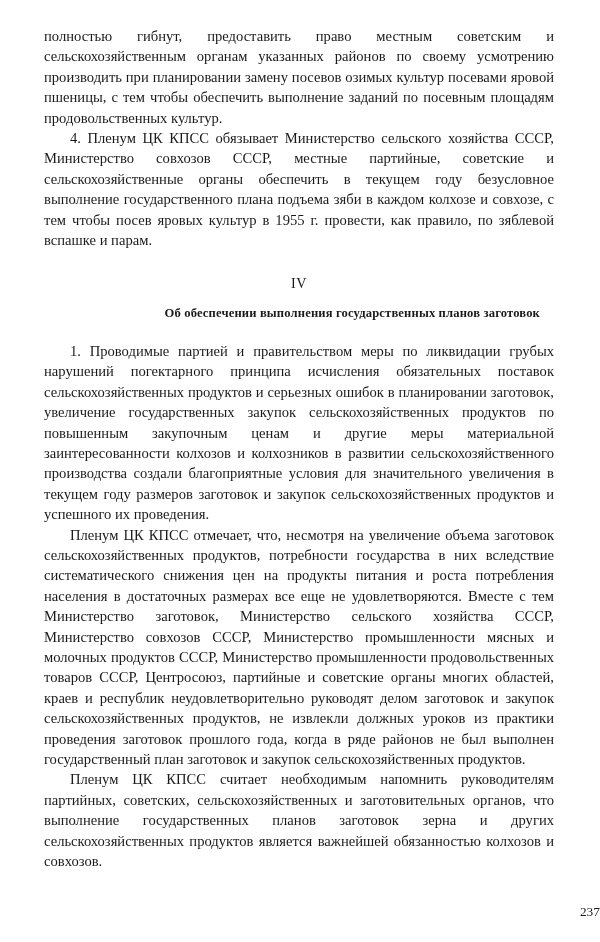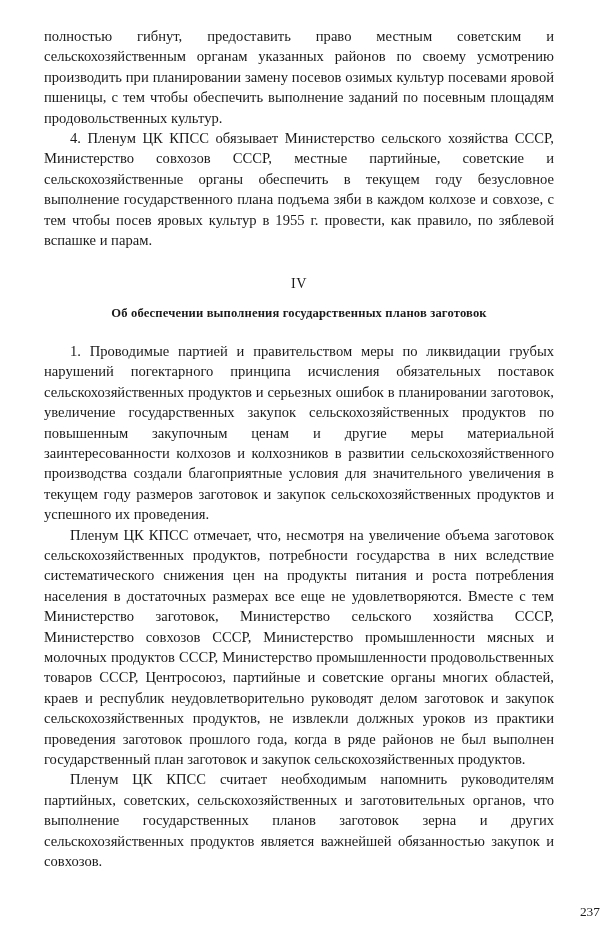--- a/index.html
+++ b/index.html
@@ -37,21 +37,21 @@
   p.para.noindent {
     text-indent: 0;
   }
   .section-number {
     text-align: center;
     font-size: 14.2px;
     margin: 23px 0 11px 0;
     letter-spacing: 0.5px;
   }
   .section-heading {
-    text-align: center;
+    text-align: right;
     font-weight: bold;
     font-size: 12.6px;
     line-height: 17px;
     letter-spacing: 0.15px;
     margin: 0 14px 19px 14px;
   }
   .page-number {
     position: absolute;
     left: 0;
     right: 0;
@@ -74,20 +74,20 @@
 
     <div class="section-number">IV</div>
 
     <div class="section-heading">
       <div>Об обеспечении выполнения государственных планов заготовок</div>
     </div>
 
     <div class="block">
       <p class="para">1. Проводимые партией и правительством меры по ликвидации грубых нарушений погектарного принципа исчисления обязательных поставок сельскохозяйственных продуктов и серьезных ошибок в планировании заготовок, увеличение государственных закупок сельскохозяйственных продуктов по повышенным закупочным ценам и другие меры материальной заинтересованности колхозов и колхозников в развитии сельскохозяйственного производства создали благоприятные условия для значительного увеличения в текущем году размеров заготовок и закупок сельскохозяйственных продуктов и успешного их проведения.</p>
       <p class="para">Пленум ЦК КПСС отмечает, что, несмотря на увеличение объема заготовок сельскохозяйственных продуктов, потребности государства в них вследствие систематического снижения цен на продукты питания и роста потребления населения в достаточных размерах все еще не удовлетворяются. Вместе с тем Министерство заготовок, Министерство сельского хозяйства СССР, Министерство совхозов СССР, Министерство промышленности мясных и молочных продуктов СССР, Министерство промышленности продовольственных товаров СССР, Центросоюз, партийные и советские органы многих областей, краев и республик неудовлетворительно руководят делом заготовок и закупок сельскохозяйственных продуктов, не извлекли должных уроков из практики проведения заготовок прошлого года, когда в ряде районов не был выполнен государственный план заготовок и закупок сельскохозяйственных продуктов.</p>
-      <p class="para">Пленум ЦК КПСС считает необходимым напомнить руководителям партийных, советских, сельскохозяйственных и заготовительных органов, что выполнение государственных планов заготовок зерна и других сельскохозяйственных продуктов является важнейшей обязанностью закупок и совхозов.</p>
+      <p class="para">Пленум ЦК КПСС считает необходимым напомнить руководителям партийных, советских, сельскохозяйственных и заготовительных органов, что выполнение государственных планов заготовок зерна и других сельскохозяйственных продуктов является важнейшей обязанностью колхозов и совхозов.</p>
     </div>
 
   </div>
 
   <div class="page-number">237</div>
 
 </div>
 
 </body></html>

